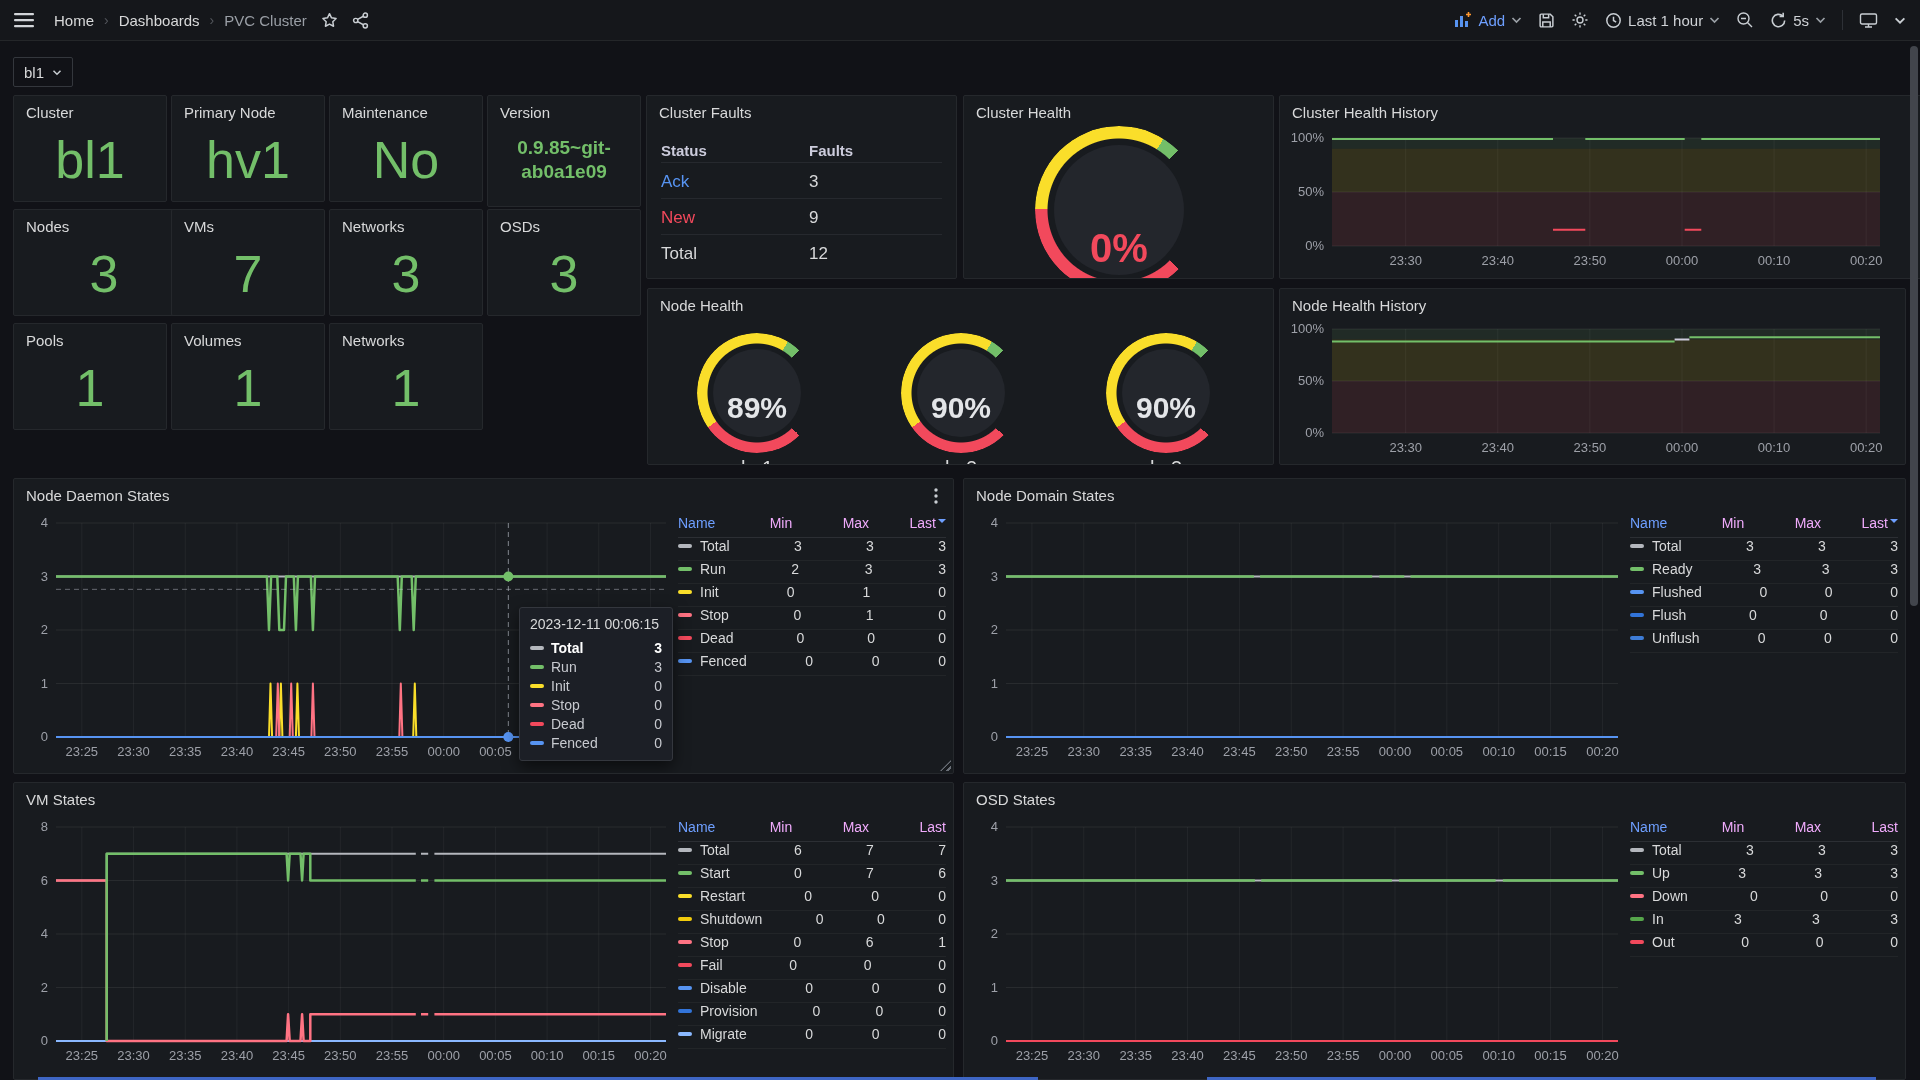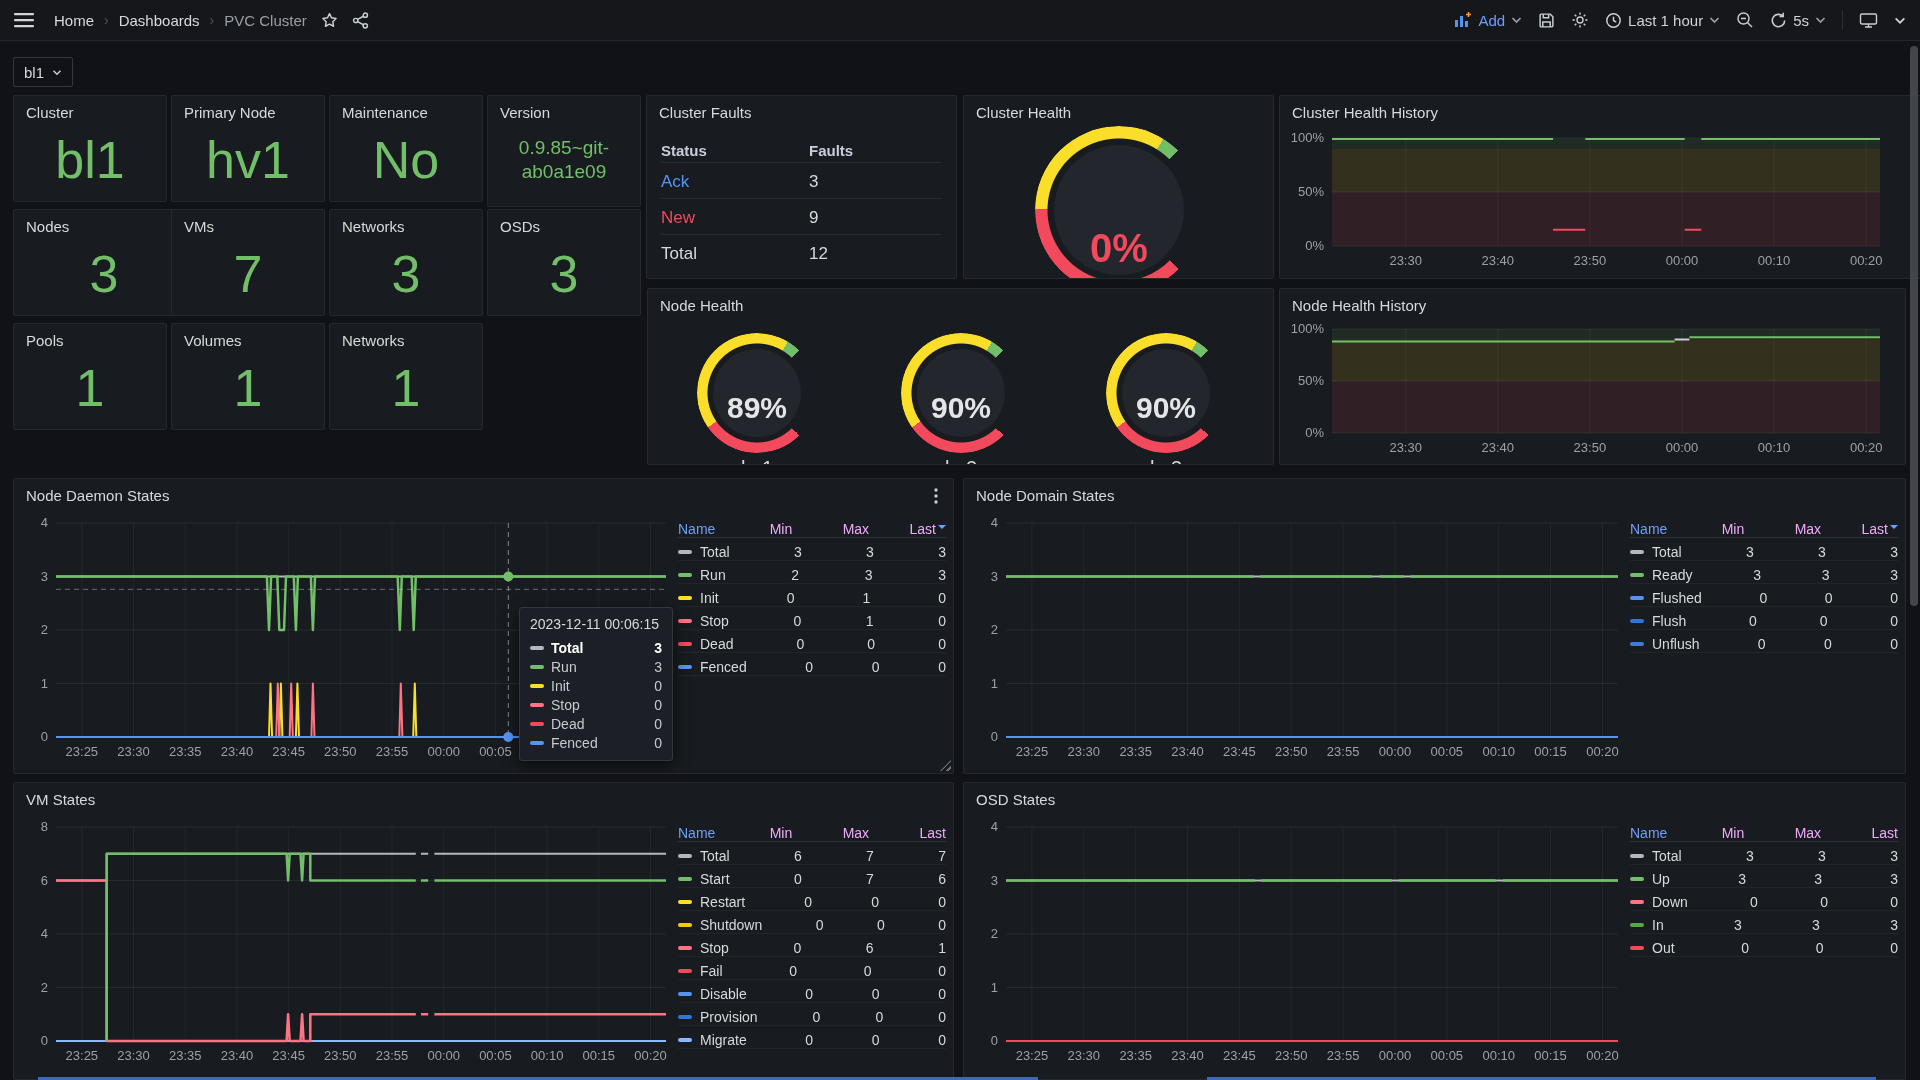--- a/index.html
+++ b/index.html
@@ -20,21 +20,21 @@
   .add-label{color:#6e9fff;font-size:15px;}
   .nav-text{font-size:15px;color:#cfd2d6;}
   .nav-divider{width:1px;height:20px;background:#2d3036;}
   
   .var-pill{position:absolute;left:13px;top:57px;height:30px;padding:0 10px;border:1px solid #34373d;
     border-radius:2px;background:#111217;display:flex;align-items:center;gap:8px;font-size:15px;color:#d8d9da;cursor:pointer;}
   
   .panel{position:absolute;background:#181b1f;border:1px solid #25282c;border-radius:2px;overflow:hidden;}
   .ptitle{position:absolute;left:12px;top:8px;font-size:15px;font-weight:500;color:#d8d9da;white-space:nowrap;}
   .stat-value{position:absolute;left:0;right:0;top:34px;text-align:center;font-size:52px;font-weight:500;color:#73bf69;}
-  .ver-value{position:absolute;left:0;right:0;top:40px;text-align:center;font-size:19px;font-weight:400;color:#73bf69;line-height:24px;}
+  .ver-value{position:absolute;left:0;right:0;top:40px;text-align:center;font-size:19px;font-weight:700;color:#73bf69;line-height:24px;}
   
   .ft-head{position:absolute;left:14px;right:14px;top:46px;display:flex;font-size:15px;font-weight:700;color:#ccccdc;align-items:center;}
   .ft-row{position:absolute;left:14px;right:14px;display:flex;font-size:17px;border-top:1px solid #26292e;padding-top:9px;}
   .ft-col2{position:absolute;left:148px;}
   .c-blue{color:#5794f2;} .c-red{color:#f2495c;}
   
   .gauge{position:absolute;}
   .gauge .arc,.gauge .disc,.gauge .gval,.gauge .gname{position:absolute;}
   .gauge .arc{inset:0;border-radius:50%;}
   .gauge-big{width:168px;height:168px;}
@@ -47,21 +47,21 @@
   .gauge-mini .arc{background:conic-gradient(from 135deg,#f2495c 0deg 100deg,#fade2a 100deg 256deg,#73bf69 256deg 270deg,transparent 270deg 360deg);
     -webkit-mask:radial-gradient(closest-side,transparent calc(100% - 11px),#000 calc(100% - 10px));
     mask:radial-gradient(closest-side,transparent calc(100% - 11px),#000 calc(100% - 10px));}
   .gauge-mini .disc{inset:16px;border-radius:50%;background:#23262c;}
   .gauge-mini .gval{left:0;right:0;top:58px;text-align:center;font-size:30px;font-weight:700;color:#e3e5e8;}
   .gname{left:-20px;right:-20px;top:124px;text-align:center;font-size:20px;color:#d8d9da;}
   
   .chart{position:absolute;}
   
   .legend{position:absolute;font-size:14px;}
-  .lg-row{display:flex;align-items:flex-end;height:23px;border-bottom:1px solid #222528;gap:36px;}
+  .lg-row{display:flex;align-items:flex-start;height:23px;border-bottom:1px solid #222528;gap:36px;}
   .lg-head{color:#6e9fff;font-weight:500;border-bottom:1px solid #2c2f34;}
   .lg-name{flex:1;display:flex;align-items:center;gap:8px;color:#d8d9da;white-space:nowrap;}
   .lg-head .lg-name{color:#6e9fff;}
   .lg-num{width:56px;text-align:right;color:#d8d9da;}
   .lg-head .lg-num{color:#f0abfc;}
   .sw{display:inline-block;width:14px;height:4px;border-radius:2px;}
   .sortcaret{display:inline-block;width:0;height:0;border:4px solid transparent;border-top-color:#6e9fff;margin-left:2px;vertical-align:1px;}
   
   .tooltip{position:absolute;width:154px;background:#1c1f26;border:1px solid #34373e;border-radius:3px;
     box-shadow:0 6px 16px rgba(0,0,0,.55);padding:8px 10px;z-index:5;font-size:14px;}

